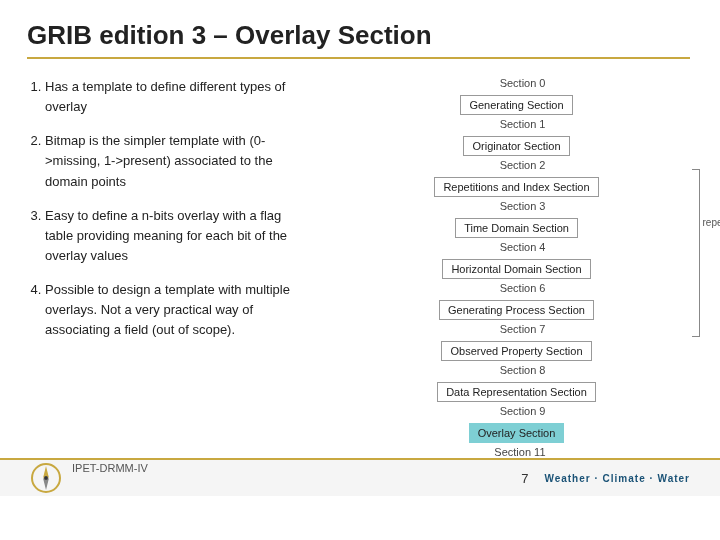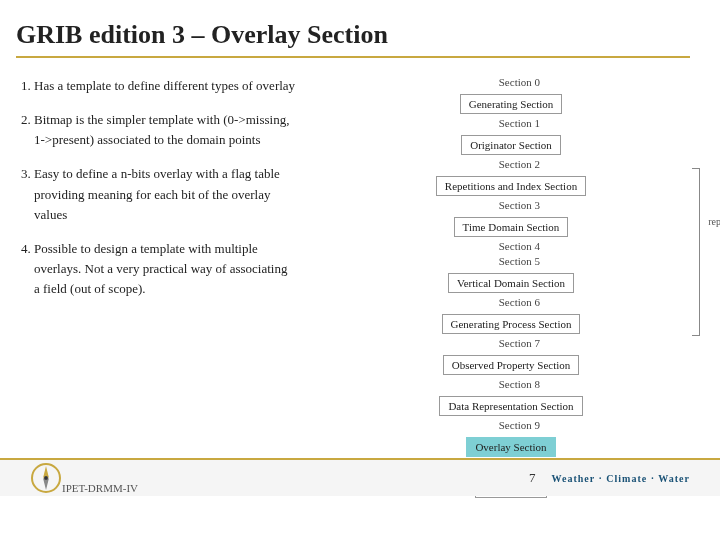--- a/index.html
+++ b/index.html
@@ -7,23 +7,22 @@
       width: 720px;
       height: 540px;
       background: #fff;
       font-family: Arial, sans-serif;
       overflow: hidden;
       position: relative;
     }
     .slide {
       width: 720px;
       height: 496px;
-      padding: 20px 30px 10px 16px;
+      padding: 20px 30px 10px 27px;
       position: relative;
-      font-family: Liberation Serif, serif;
     }
     .title {
       font-size: 26px;
       font-weight: bold;
       color: #222;
       margin-bottom: 18px;
       border-bottom: 2px solid #c8a840;
       padding-bottom: 6px;
     }
     .content-area {
@@ -102,21 +101,22 @@
       height: 38px;
       background: #f5f5f5;
       border-top: 2px solid #c8a840;
       display: flex;
       align-items: center;
       padding: 0 30px;
       justify-content: space-between;
     }
     .footer-left {
       display: flex;
-      align-items: flex-end;
+      align-items: flex-start;
+      gap: 10px;
     }
     .compass-icon {
       width: 32px;
       height: 32px;
     }
     .footer-text {
       font-size: 11px;
       color: #555;
     }
     .footer-right {
@@ -164,24 +164,21 @@
         <div class="section-row">
           <span class="sec-label">Section 2</span>
           <div class="sec-box">Repetitions and Index Section</div>
         </div>
         <div class="section-row">
           <span class="sec-label">Section 3</span>
           <div class="sec-box">Time Domain Section</div>
         </div>
         <div class="section-row">
           <span class="sec-label">Section 4</span>
-        </div>
-        <div class="section-row">
-          <span class="sec-label">Section 5</span>
-          <div class="sec-box">Vertical Domain Section</div>
+          <div class="sec-box">Horizontal Domain Section</div>
         </div>
         <div class="section-row">
           <span class="sec-label">Section 6</span>
           <div class="sec-box">Generating Process Section</div>
         </div>
         <div class="section-row">
           <span class="sec-label">Section 7</span>
           <div class="sec-box">Observed Property Section</div>
         </div>
         <div class="section-row">

